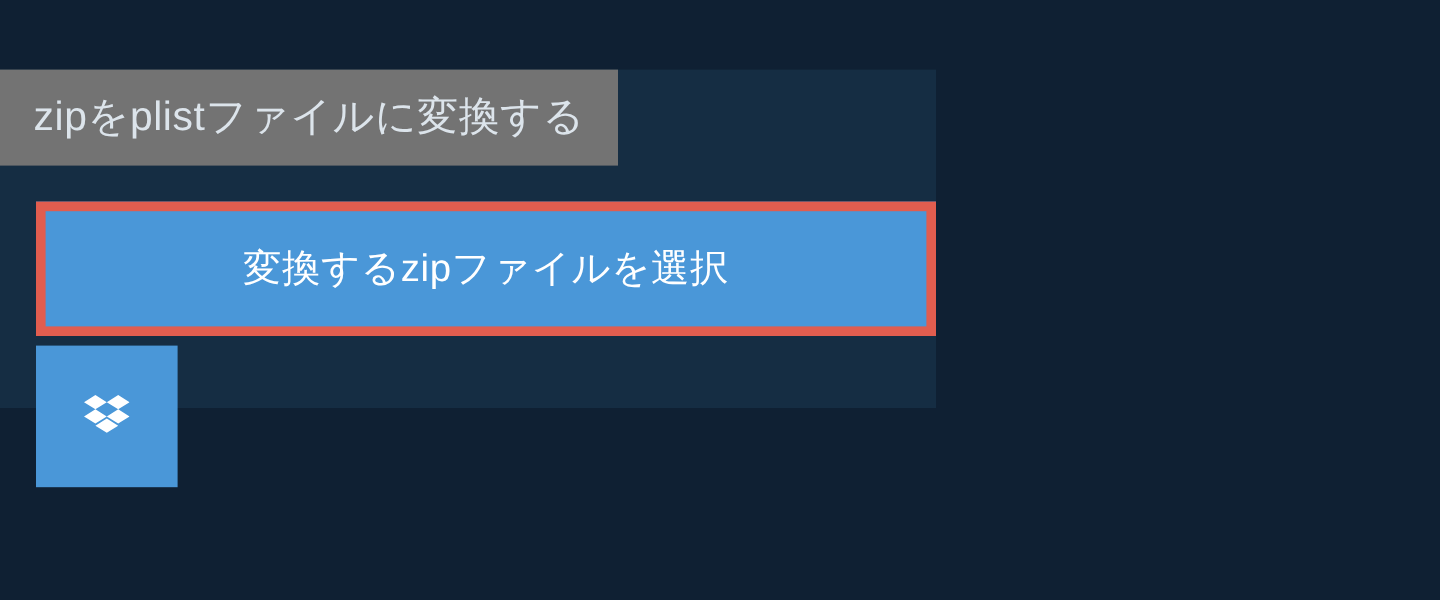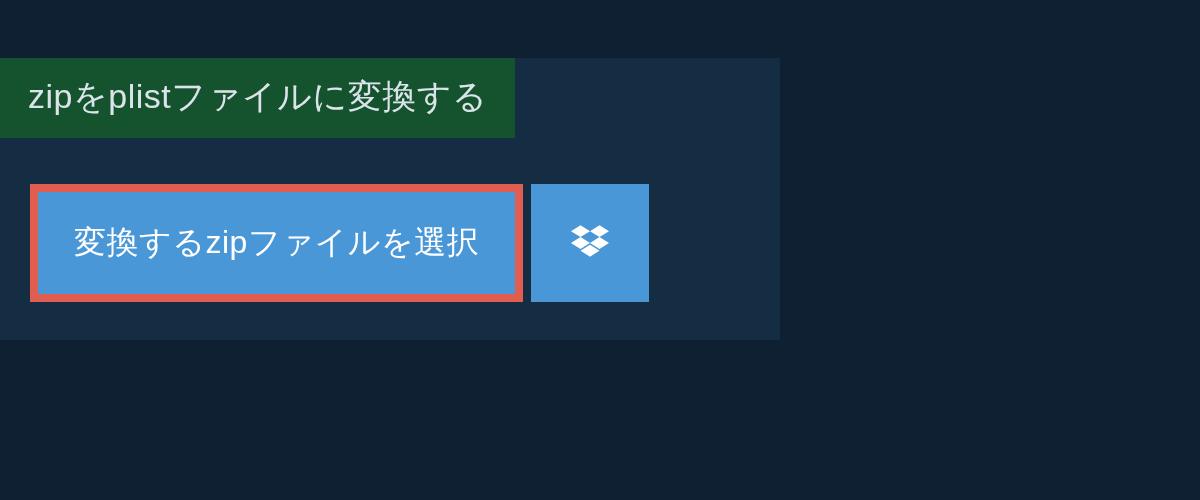--- a/index.html
+++ b/index.html
@@ -16,35 +16,36 @@
     }
     .container {
       background-color: #152d43;
       margin-top: 58px;
       margin-left: 0;
       width: 780px;
       height: 282px;
       position: relative;
     }
     .title-bar {
-      background-color: #14532d;
+      background-color: #737373;
       display: inline-block;
       padding: 16px 28px 18px 28px;
     }
     .title-text {
       color: #dce4eb;
       font-size: 34px;
       font-weight: 400;
       letter-spacing: 0.5px;
     }
     .button-row {
       display: flex;
-      margin-top: 46px;
+      margin-top: 30px;
       margin-left: 30px;
       gap: 8px;
+      flex-direction: column;
     }
     .select-file-button {
       background-color: #4a97d8;
       border: 8px solid #e15d4f;
       padding: 26px 36px;
       cursor: pointer;
       display: flex;
       align-items: center;
       justify-content: center;
     }

